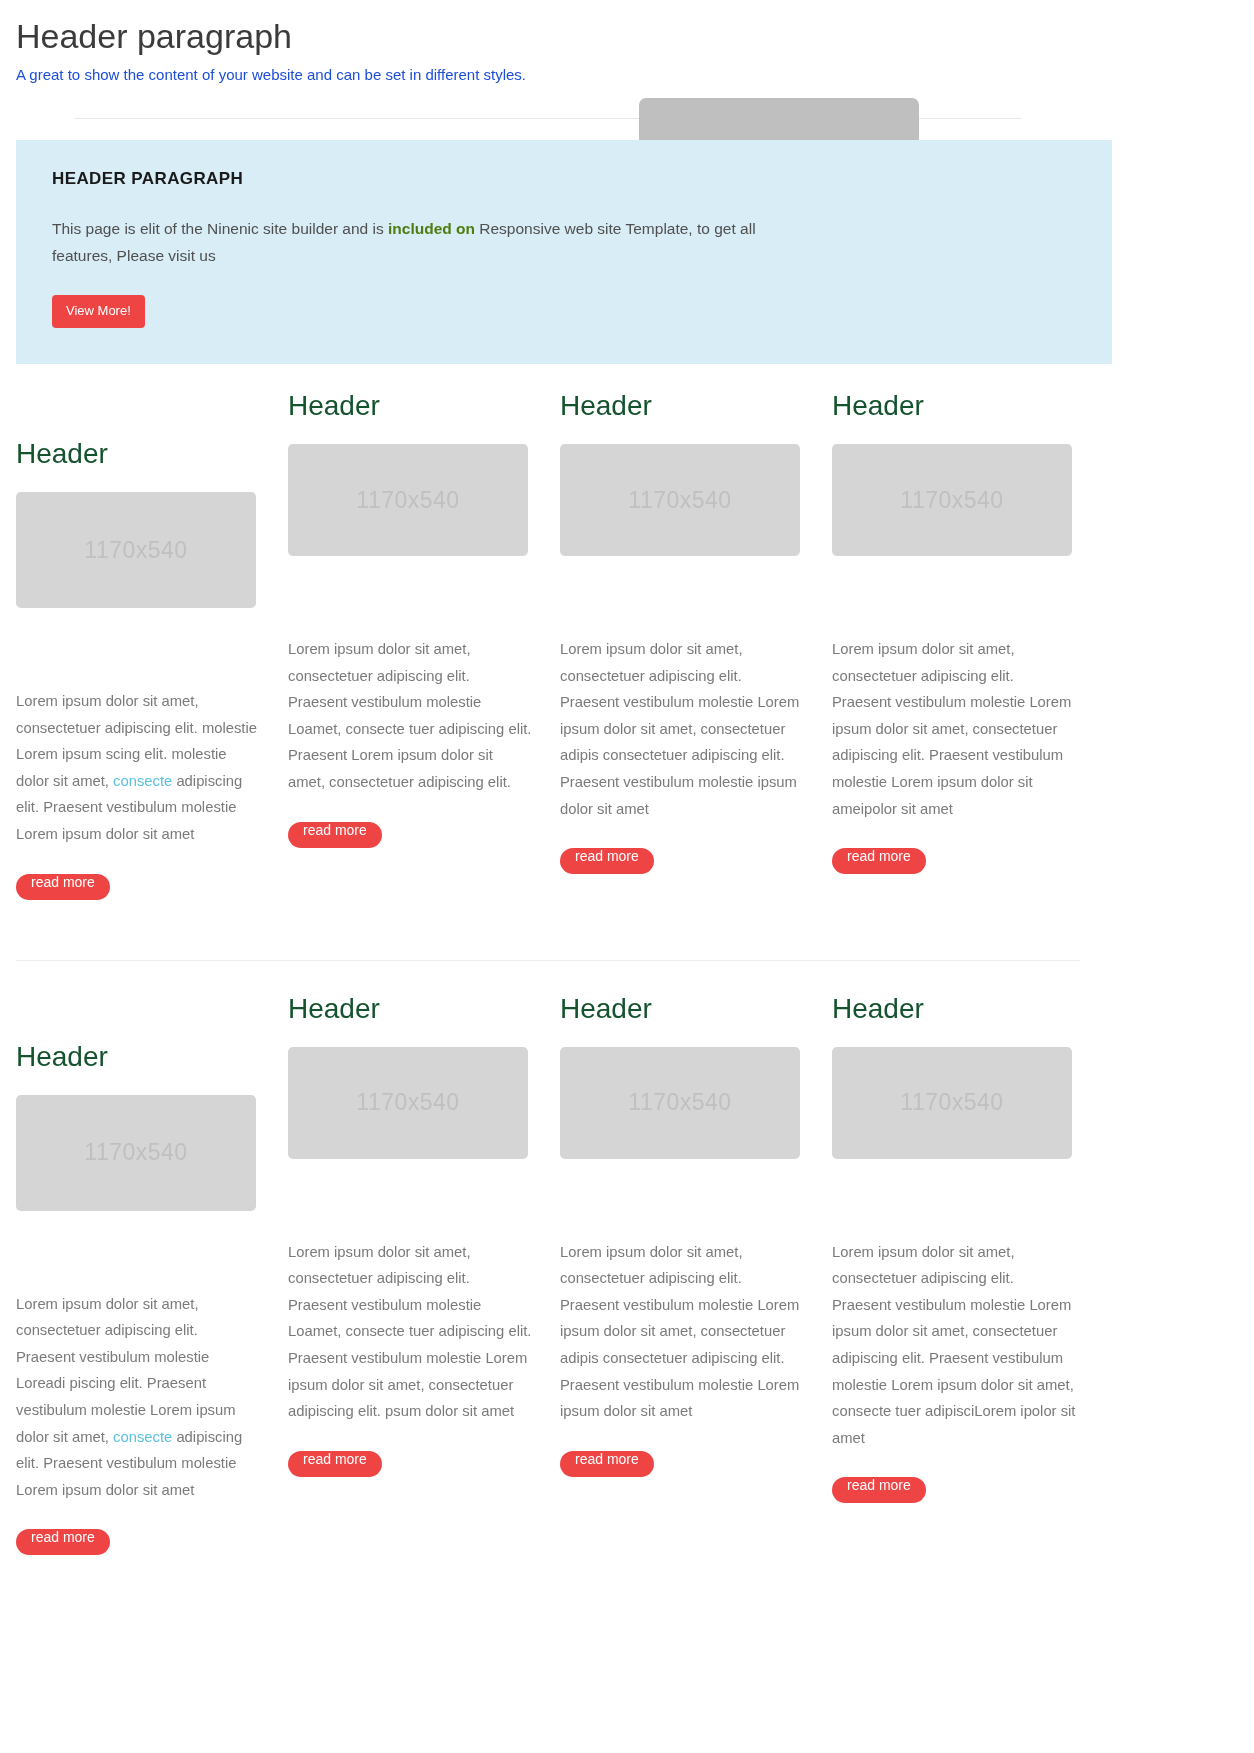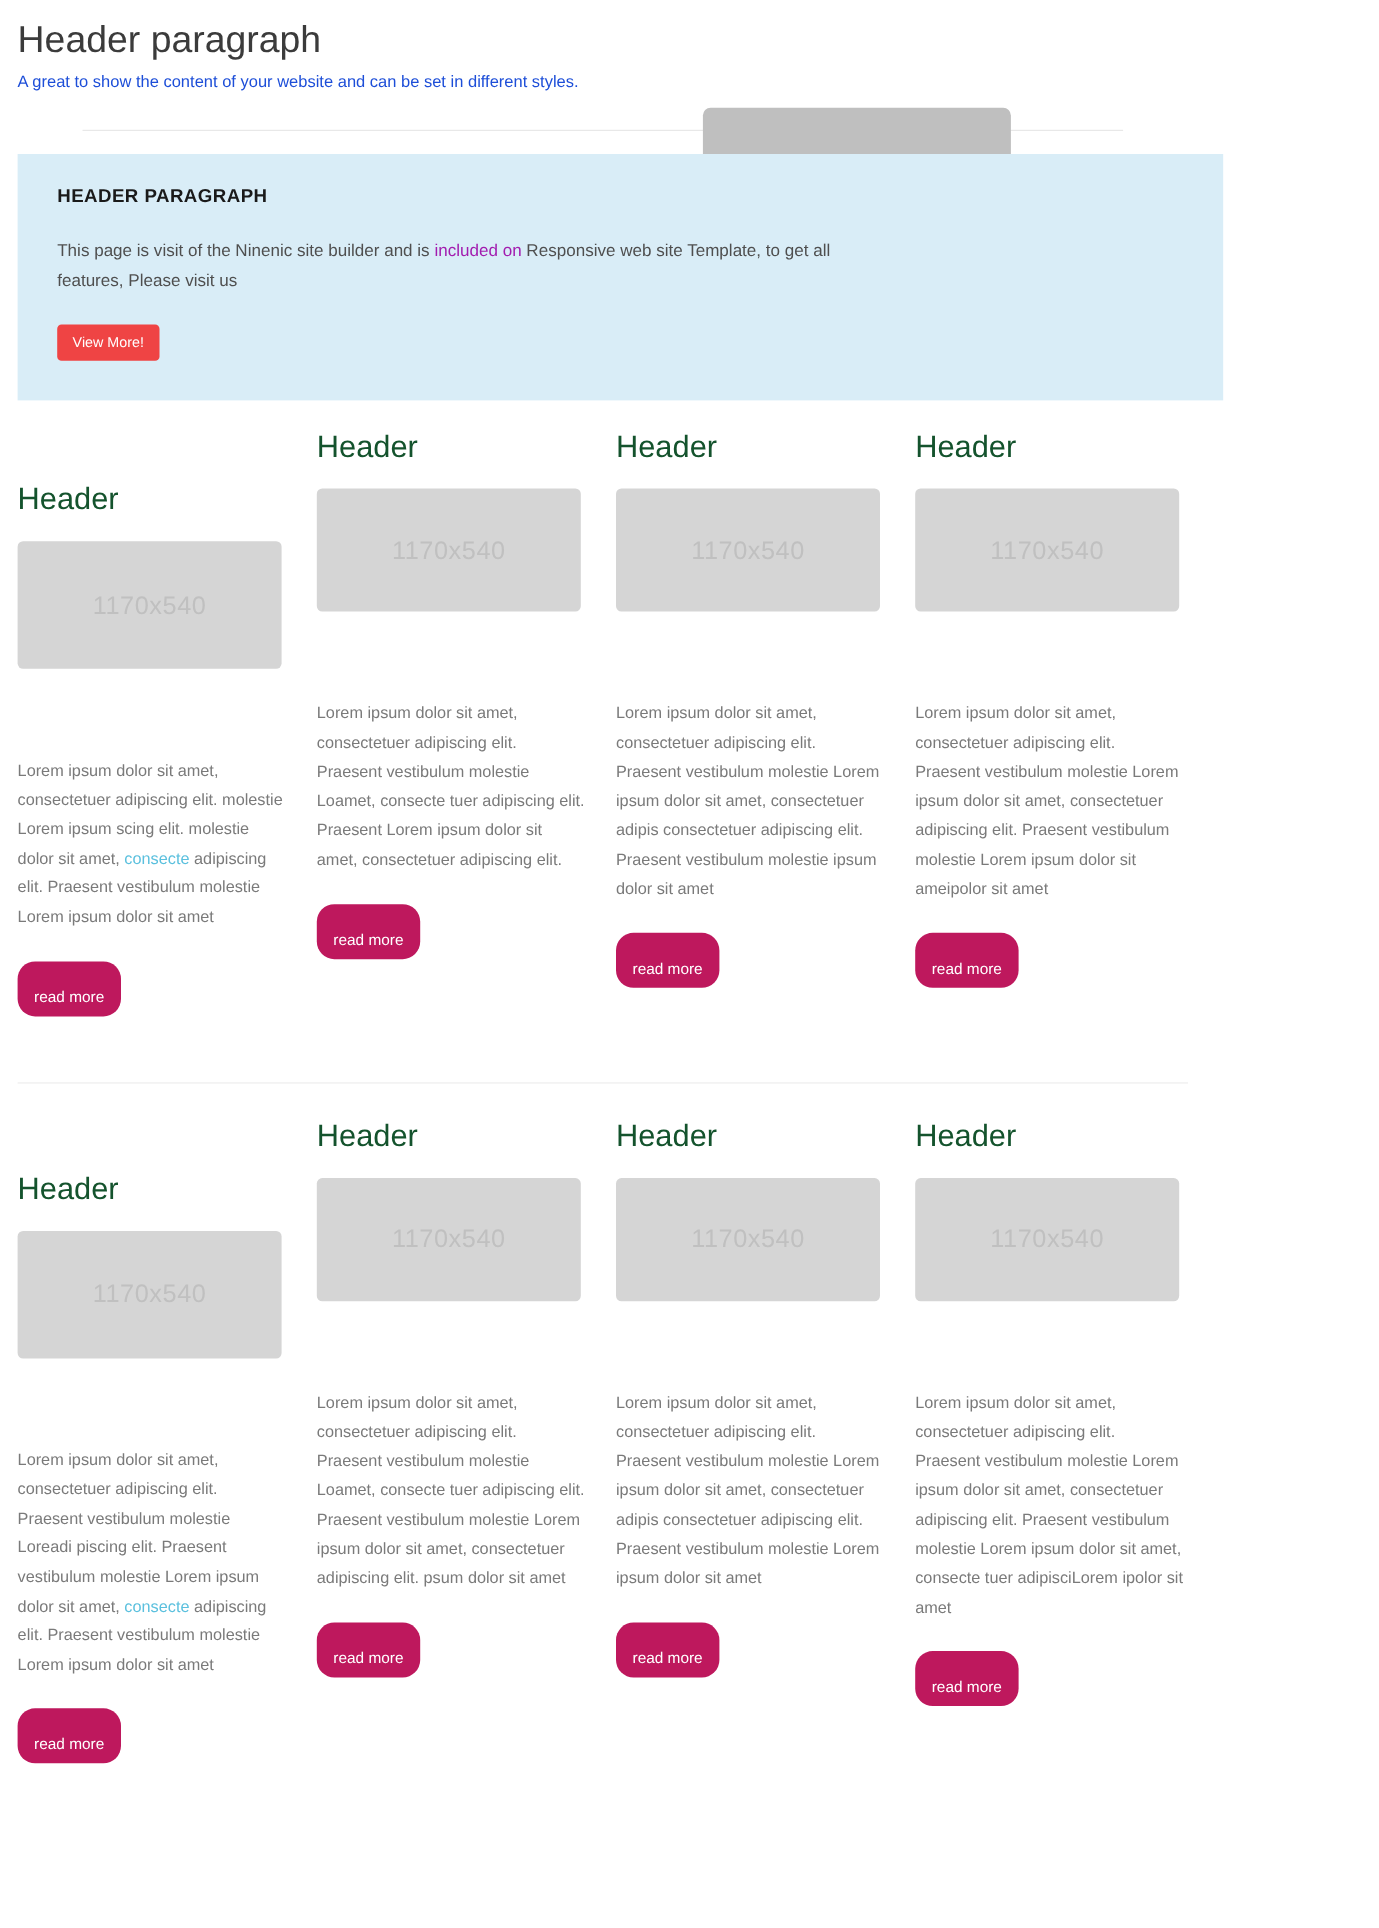--- a/index.html
+++ b/index.html
@@ -83,21 +83,21 @@
     color: #1a1a1a;
     letter-spacing: 0.4px;
     margin-bottom: 26px;
   }
   .banner p {
     font-size: 15.5px;
     color: #4f4f4f;
     line-height: 27px;
     max-width: 740px;
   }
-  .banner p b { color: #a21caf; font-weight: normal; }
+  .banner p b { color: #4d7c0f; font-weight: bold; }
   .btn {
     display: inline-block;
     background: #ef4444;
     color: #ffffff;
     font-size: 13px;
     padding: 9px 14px 10px 14px;
     border: none;
     border-radius: 4px;
     margin-top: 26px;
     cursor: pointer;
@@ -146,24 +146,24 @@
     color: #7a7a7a;
     margin-top: 80px;
     width: 244px;
   }
   .body-text a {
     color: #5bc0de;
     text-decoration: none;
   }
   .read-more {
     display: inline-block;
-    background: #be185d;
+    background: #ef4444;
     color: #ffffff;
     font-size: 14px;
-    padding: 24px 15px 10px 15px;
+    padding: 0 15px 10px 15px;
     border: none;
     border-radius: 16px;
     margin-top: 26px;
     cursor: pointer;
     font-family: "Liberation Sans", sans-serif;
     line-height: 16px;
   }
 
   .rule2 {
     border-top: 1px solid #ececec;
@@ -185,21 +185,21 @@
 
   <div class="banner-wrap">
     <div class="monitor">
       <div class="screen"></div>
       <div class="neck"></div>
       <div class="base"></div>
     </div>
     <div class="banner">
       <h2>HEADER PARAGRAPH</h2>
       <p>
-        <span>This page is visit of the Ninenic site builder and is </span><b>included on</b><span> Responsive web site Template, to get all features, Please visit us</span>
+        <span>This page is elit of the Ninenic site builder and is </span><b>included on</b><span> Responsive web site Template, to get all features, Please visit us</span>
       </p>
       <button class="btn">View More!</button>
     </div>
   </div>
 
   <div class="grid row1">
     <div class="col c1">
       <h3>Header</h3>
       <div class="thumb">
         <span>1170x540</span>

